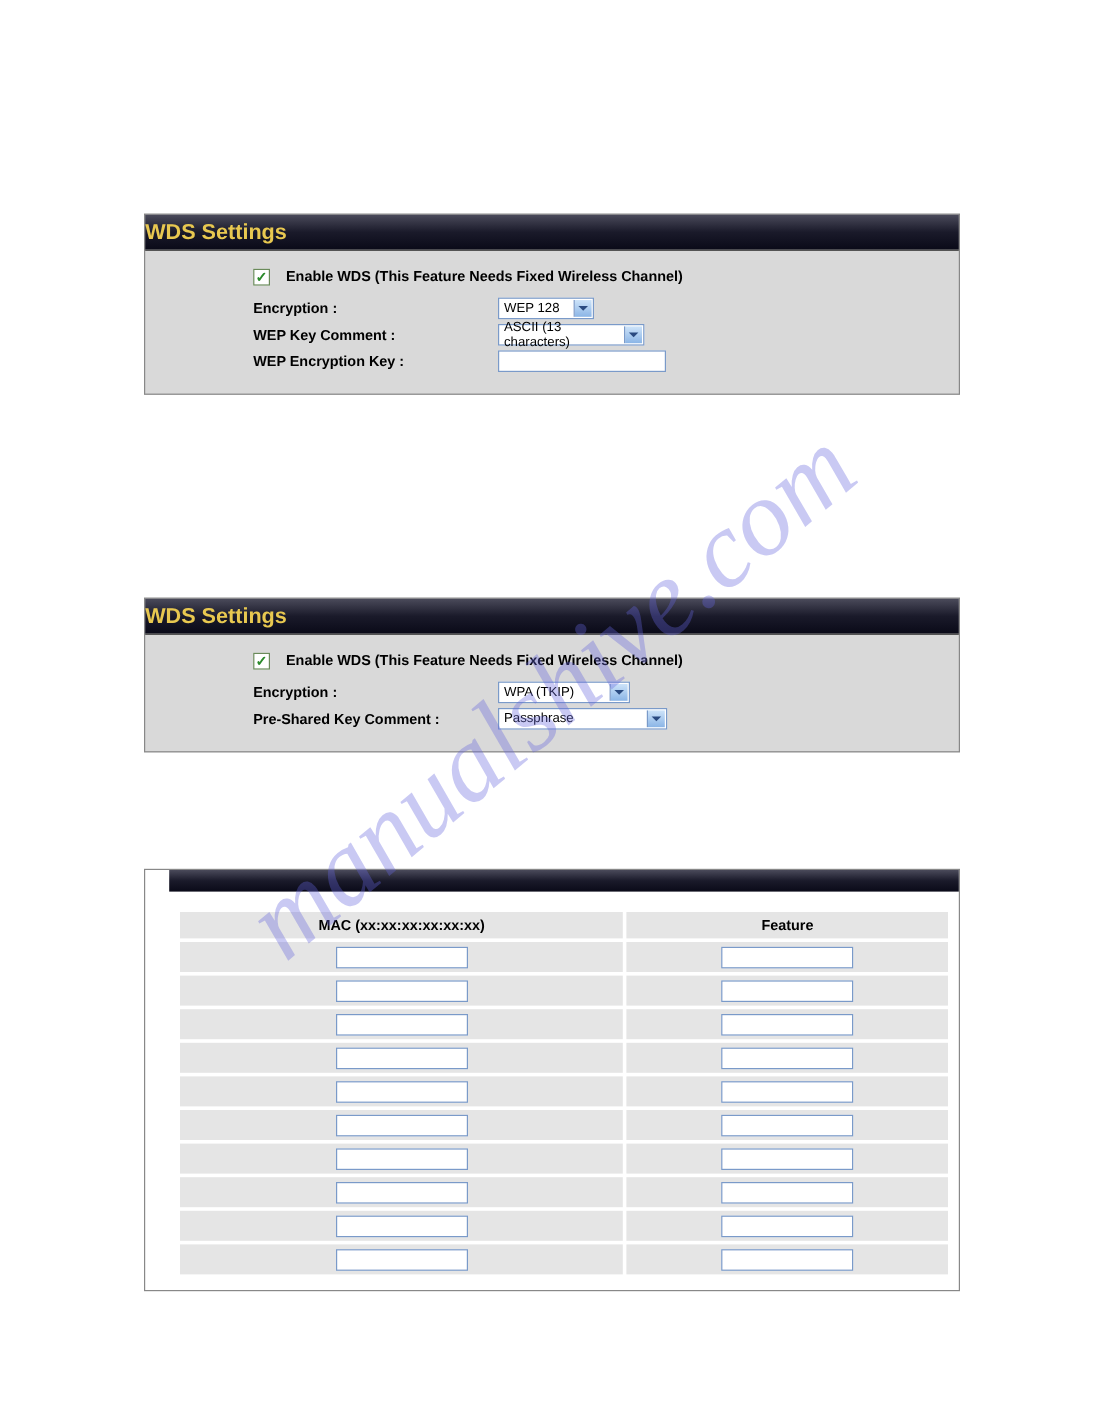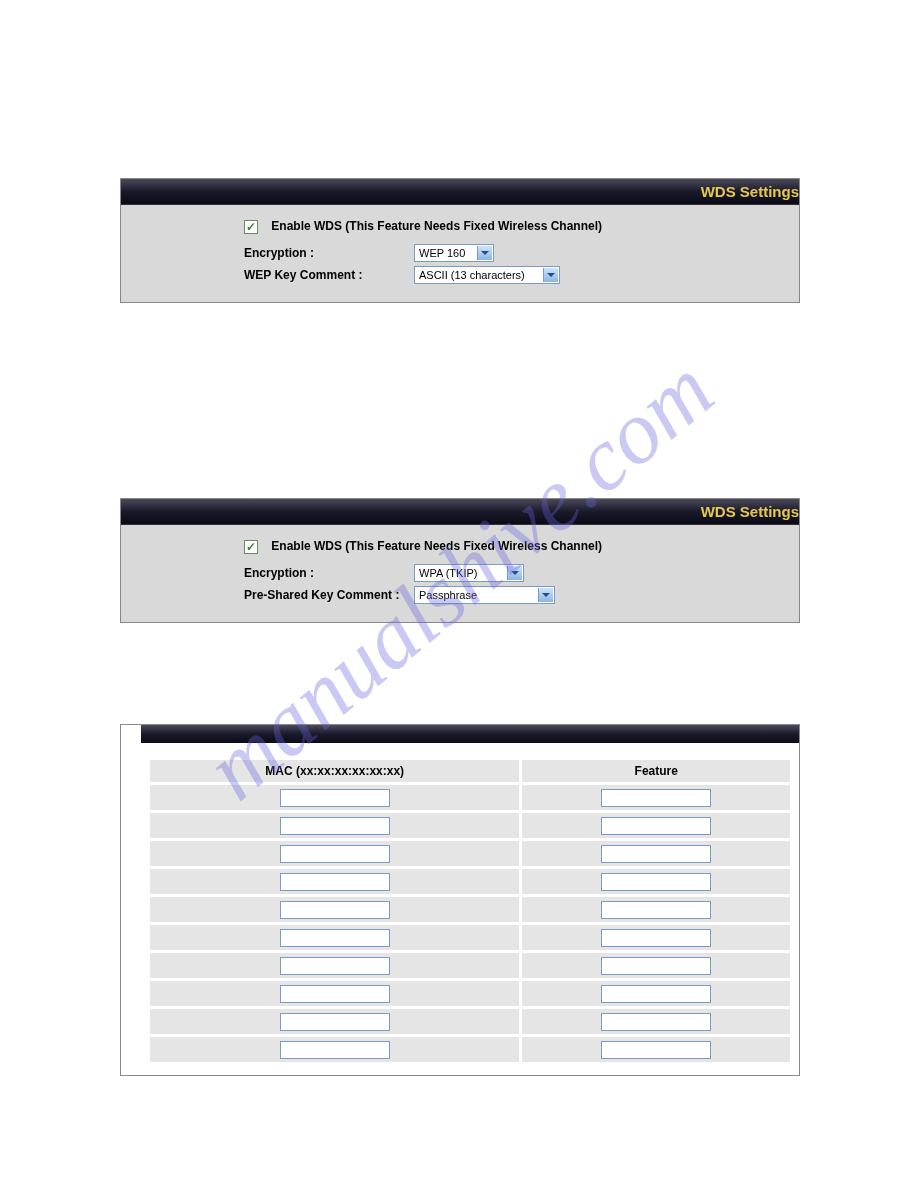--- a/index.html
+++ b/index.html
@@ -27,47 +27,46 @@
   }
   .panel {
     position: absolute;
     border: 1px solid #888;
     background: #d9d9d9;
   }
   .panel-header {
     background: linear-gradient(to bottom, #4a4a5a 0%, #1a1a2a 50%, #0a0a18 100%);
     color: #e8c850;
     font-weight: bold;
-    font-size: 15px;
-    text-align: right;
+    font-size: 18px;
+    text-align: left;
     padding: 4px 0;
     border-bottom: 1px solid #333;
   }
   .panel-body {
     padding: 14px 60px 14px 60px;
     font-size: 12px;
-    margin-left: 33px;
   }
   .enable-row {
     margin-bottom: 10px;
     margin-left: 30px;
   }
   .enable-row label {
     font-weight: bold;
     margin-left: 10px;
   }
   .field-row {
     display: flex;
     align-items: center;
     margin: 4px 0;
     margin-left: 30px;
   }
   .field-label {
     font-weight: bold;
-    width: 170px;
+    width: 204px;
     flex-shrink: 0;
   }
   .select-ctrl {
     border: 1px solid #7a9ac9;
     background: #fff;
     font-size: 11px;
     padding: 1px 18px 1px 4px;
     position: relative;
     display: inline-flex;
     align-items: center;
@@ -164,30 +163,34 @@
 <div class="panel" id="panel1">
   <div class="panel-header">WDS Settings</div>
   <div class="panel-body">
     <div class="enable-row">
       <span class="checkbox-ctrl checked"></span>
       <label>Enable WDS (This Feature Needs Fixed Wireless Channel)</label>
     </div>
     <div class="field-row">
       <span class="field-label">Encryption :</span>
       <span class="select-ctrl" style="width:80px">
-        <span>WEP 160</span>
+        <span>WEP 128</span>
         <span class="select-arrow"></span>
       </span>
     </div>
     <div class="field-row">
       <span class="field-label">WEP Key Comment :</span>
-      <span class="select-ctrl" style="width:146px">
+      <span class="select-ctrl" style="width:122px">
         <span>ASCII (13 characters)</span>
         <span class="select-arrow"></span>
       </span>
+    </div>
+    <div class="field-row">
+      <span class="field-label">WEP Encryption Key :</span>
+      <input class="text-ctrl" style="width: 140px;" value="">
     </div>
   </div>
 </div>
 
 <div class="panel" id="panel2">
   <div class="panel-header">WDS Settings</div>
   <div class="panel-body">
     <div class="enable-row">
       <span class="checkbox-ctrl checked"></span>
       <label>Enable WDS (This Feature Needs Fixed Wireless Channel)</label>

